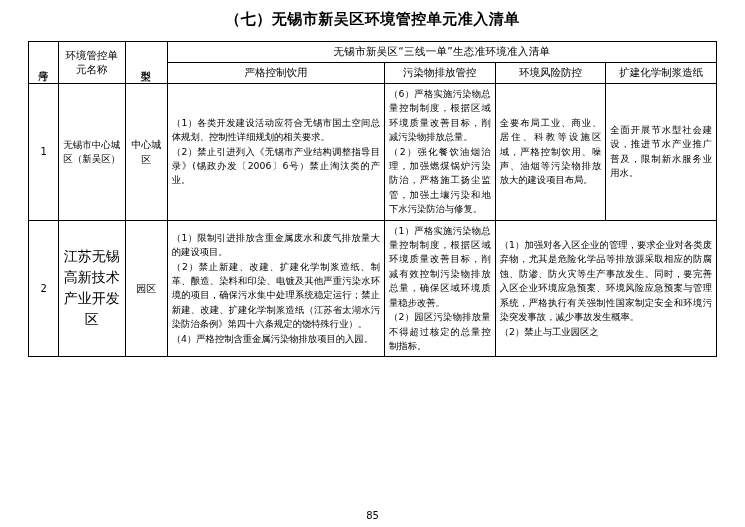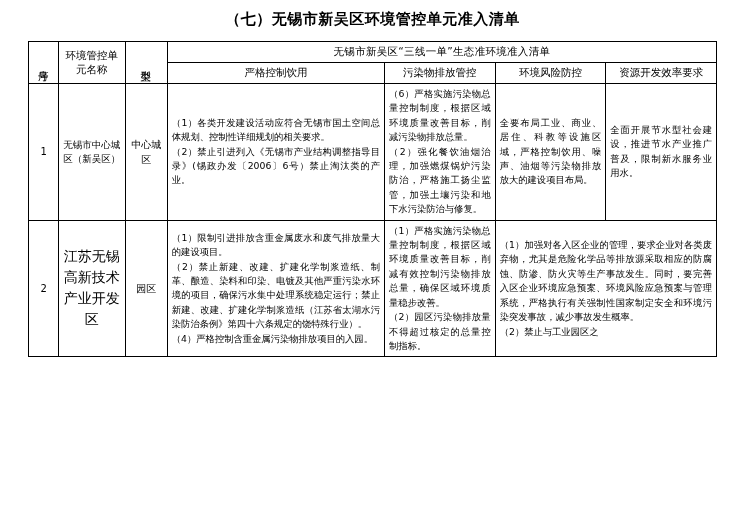--- a/index.html
+++ b/index.html
@@ -127,21 +127,21 @@
           <div class="vert-wrap">
               <span class="vert">类型</span>
             </div>
         </td>
         <td colspan="4" class="hdr-band">无锡市新吴区“三线一单”生态准环境准入清单</td>
       </tr>
       <tr>
         <td class="hdr-center">严格控制饮用</td>
         <td class="hdr-center">污染物排放管控</td>
         <td class="hdr-center">环境风险防控</td>
-        <td class="hdr-center">资源开发效率要求</td>
+        <td class="hdr-center">扩建化学制浆造纸</td>
       </tr>
     </thead>
     <tbody>
       <tr>
         <td class="cell-center">1</td>
         <td class="cell-center" style="font-size: 9.5px;">无锡市中心城区（新吴区）</td>
         <td class="cell-center" style="font-size: 10px;">中心城区</td>
         <td class="cell-body">
             <div class="p">（1）各类开发建设活动应符合无锡市国土空间总体规划、控制性详细规划的相关要求。</div>
             <div class="p">（2）禁止引进列入《无锡市产业结构调整指导目录》(锡政办发〔2006〕6号）禁止淘汰类的产业。</div>
@@ -171,13 +171,14 @@
             <div class="p">（2）园区污染物排放量不得超过核定的总量控制指标。</div>
           </td>
         <td class="cell-body" colspan="2">
             <div class="p">（1）加强对各入区企业的管理，要求企业对各类废弃物，尤其是危险化学品等排放源采取相应的防腐蚀、防渗、防火灾等生产事故发生。同时，要完善入区企业环境应急预案、环境风险应急预案与管理系统，严格执行有关强制性国家制定安全和环境污染突发事故，减少事故发生概率。</div>
             <div class="p">（2）禁止与工业园区之</div>
           </td>
       </tr>
     </tbody>
   </table>
 
+  <div class="page-num">85</div>
 </div>
 
 </body></html>

